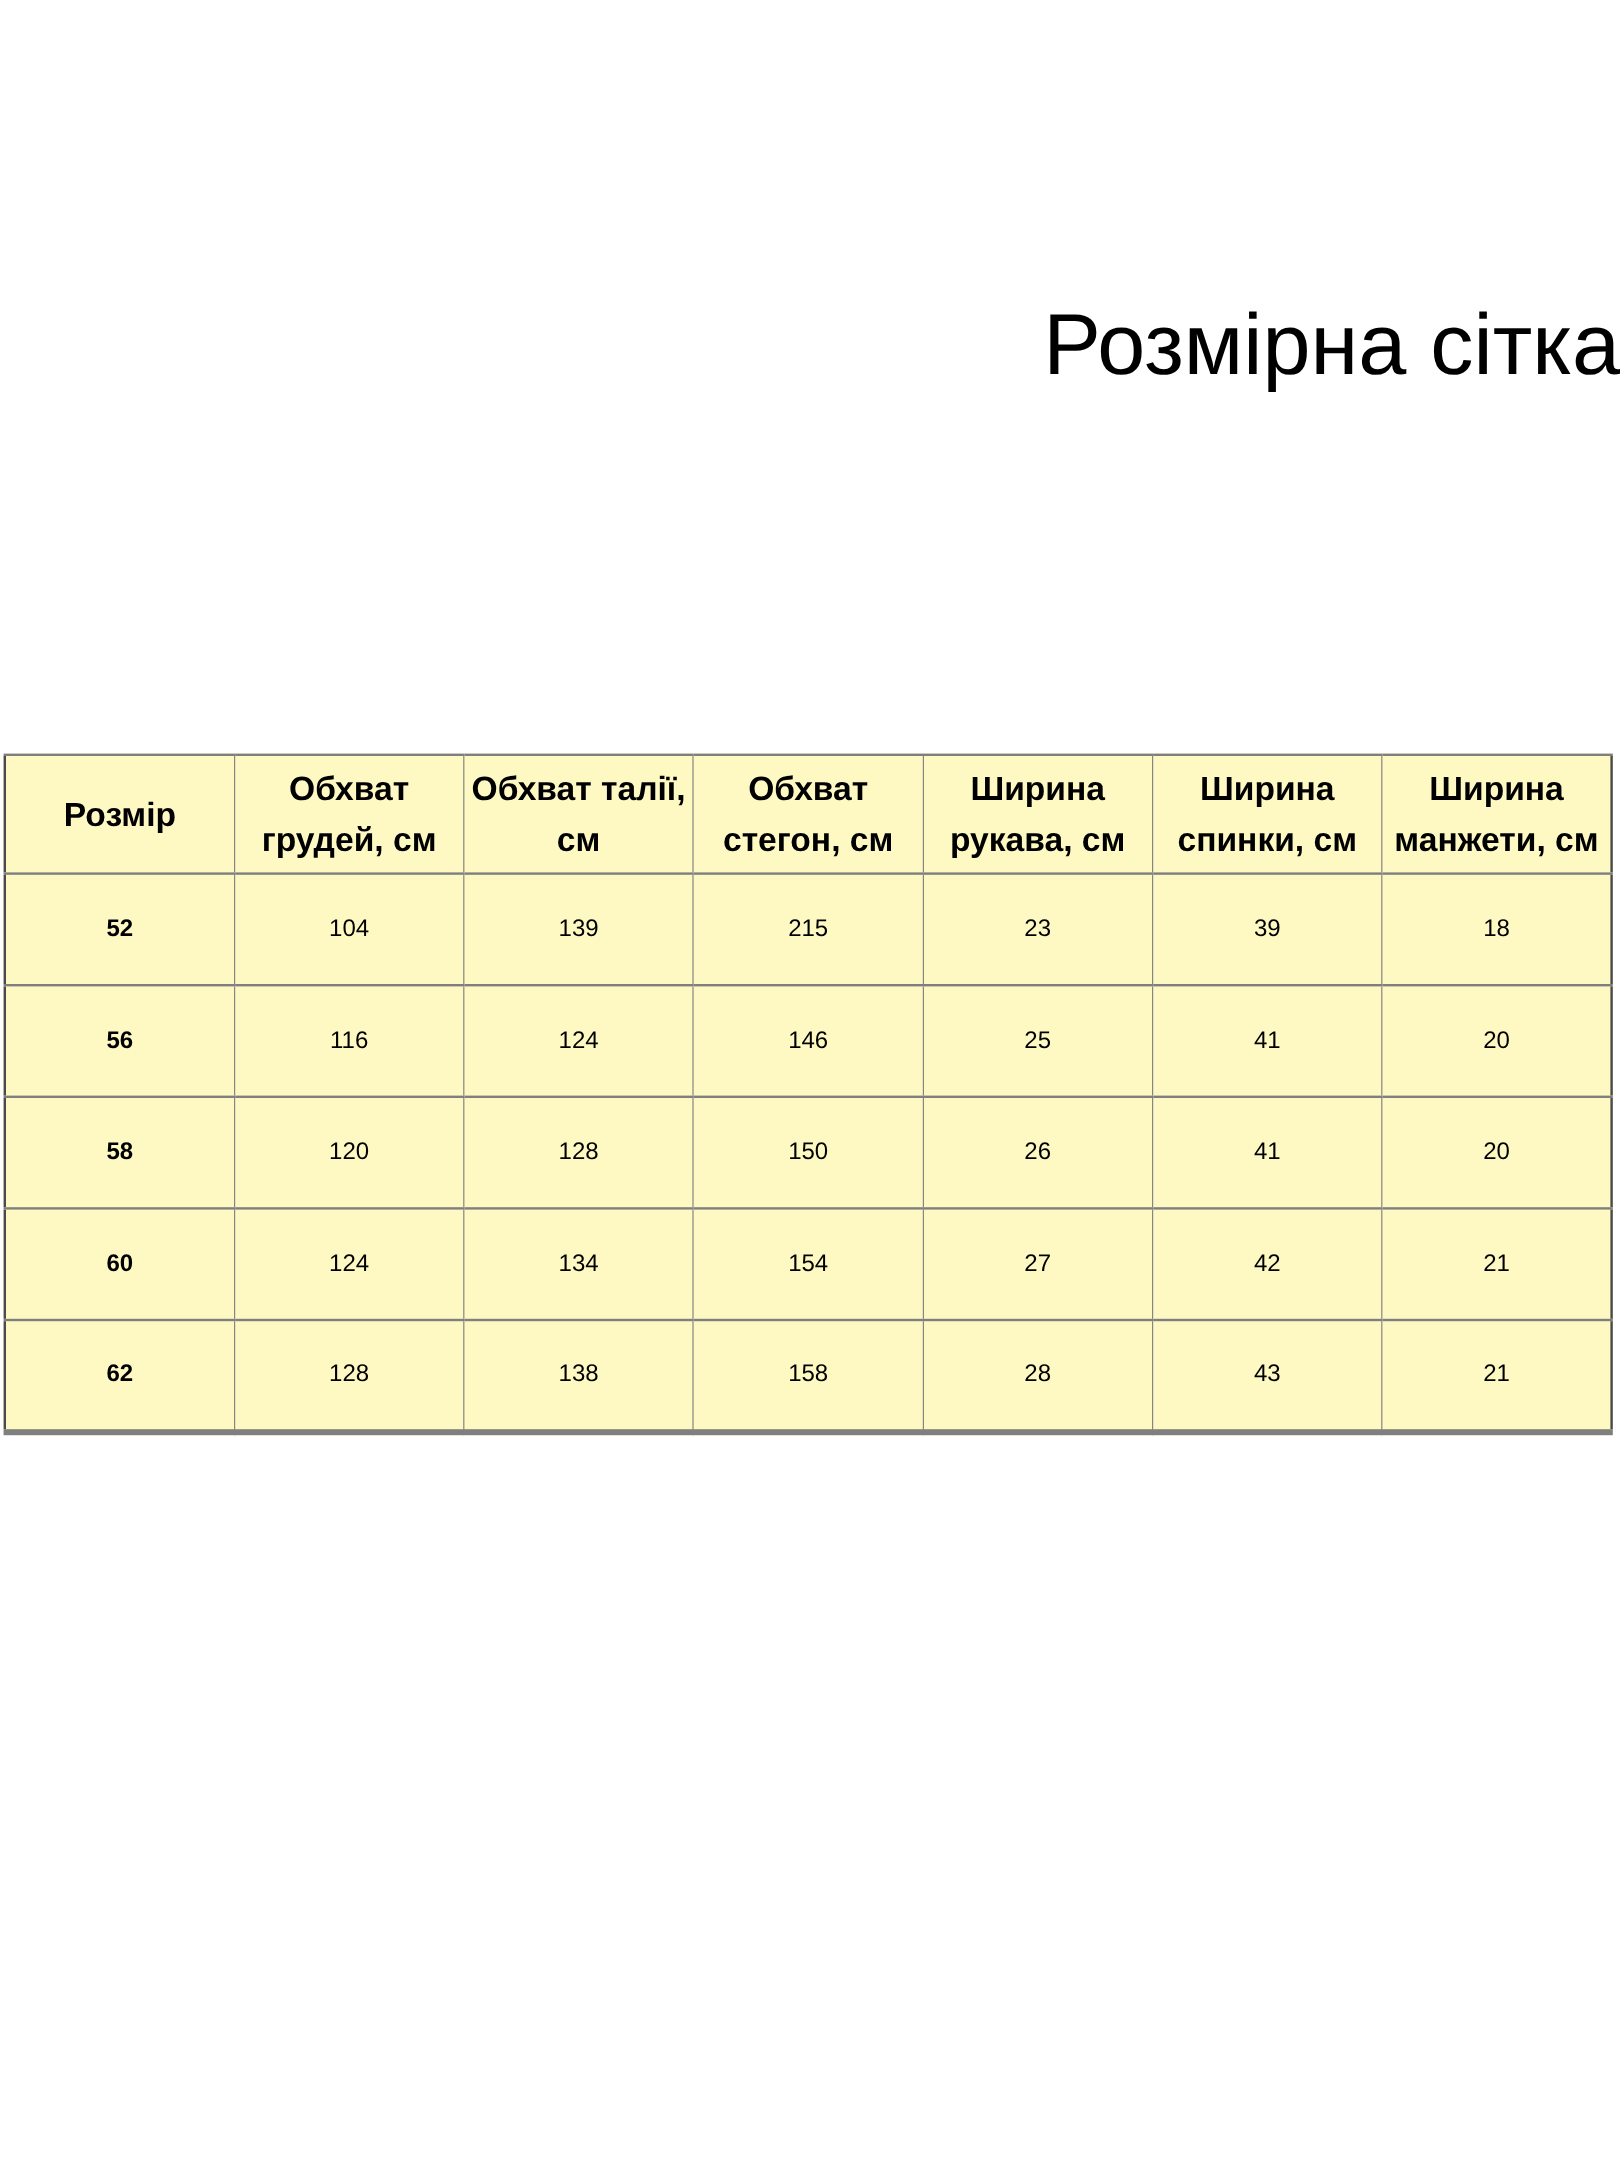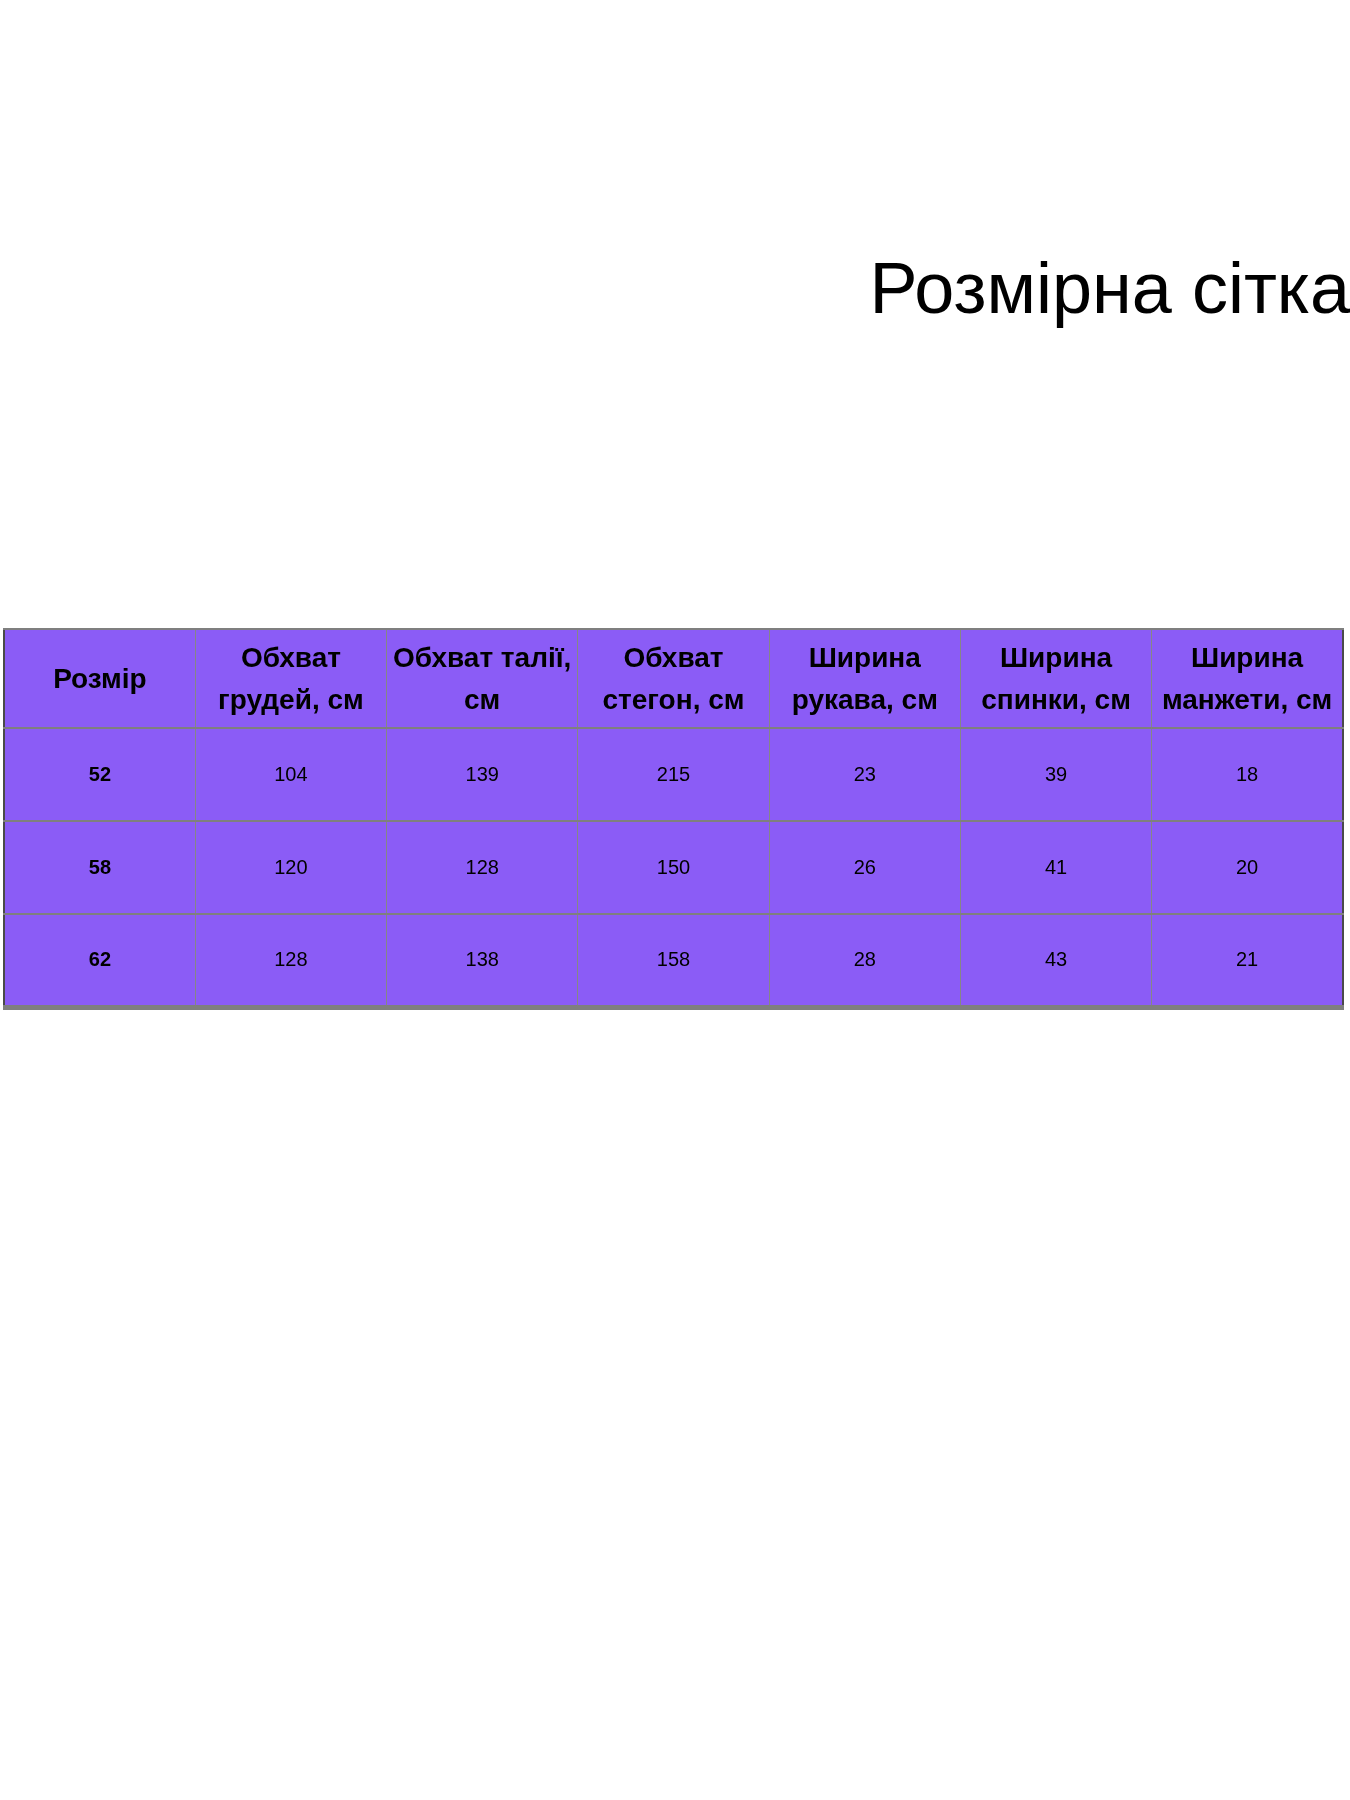--- a/index.html
+++ b/index.html
@@ -29,21 +29,21 @@
   }
   table.size-table {
     position: absolute;
     top: 628px;
     left: 3px;
     width: 1341px;
     table-layout: fixed;
     border-collapse: collapse;
     border: 2px solid #4a4a4a;
     border-bottom: 5px solid #7f7f7f;
-    background: #8b5cf6;
+    background: #fef9c3;
   }
   .size-table th,
   .size-table td {
     border-left: 1px solid #868686;
     border-right: 1px solid #868686;
     border-top: 2px solid #7f7f7f;
     border-bottom: 2px solid #7f7f7f;
     text-align: center;
     vertical-align: middle;
     padding: 0 2px;
@@ -92,27 +92,45 @@
     <tr>
       <td>52</td>
       <td>104</td>
       <td>139</td>
       <td>215</td>
       <td>23</td>
       <td>39</td>
       <td>18</td>
     </tr>
     <tr>
+      <td>56</td>
+      <td>116</td>
+      <td>124</td>
+      <td>146</td>
+      <td>25</td>
+      <td>41</td>
+      <td>20</td>
+    </tr>
+    <tr>
       <td>58</td>
       <td>120</td>
       <td>128</td>
       <td>150</td>
       <td>26</td>
       <td>41</td>
       <td>20</td>
+    </tr>
+    <tr>
+      <td>60</td>
+      <td>124</td>
+      <td>134</td>
+      <td>154</td>
+      <td>27</td>
+      <td>42</td>
+      <td>21</td>
     </tr>
     <tr>
       <td>62</td>
       <td>128</td>
       <td>138</td>
       <td>158</td>
       <td>28</td>
       <td>43</td>
       <td>21</td>
     </tr>

